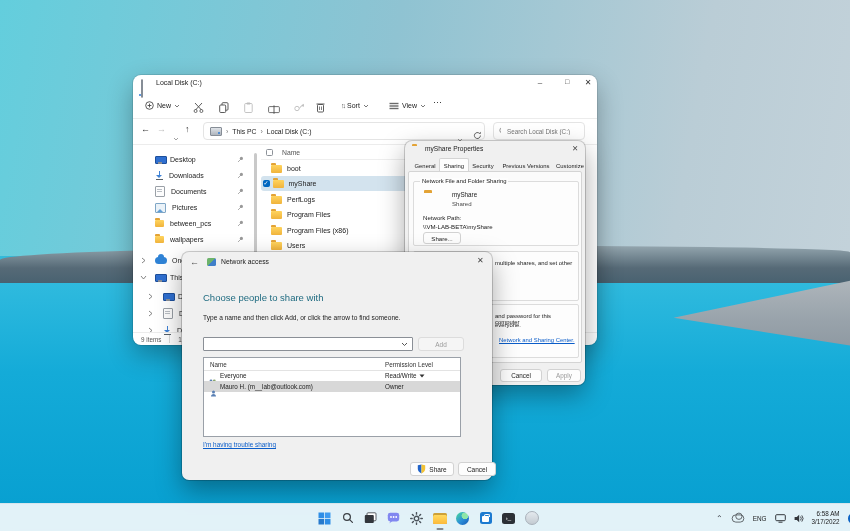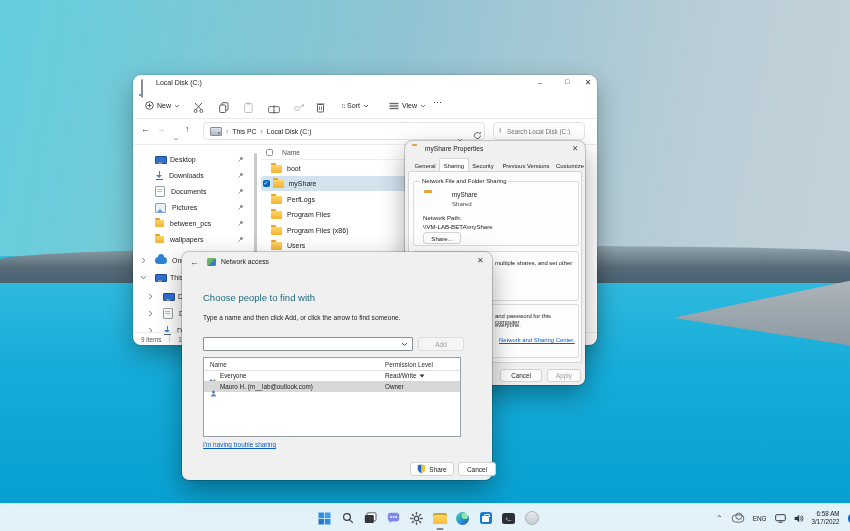--- a/index.html
+++ b/index.html
@@ -398,21 +398,21 @@
 </div>
 
 <div class="abs dlg" style="left:182px;top:252px;width:310px;height:228px">
   <div class="abs" style="left:0;top:0;width:310px;height:20px">
     <span class="abs" style="left:8px;top:5px;font-size:9px;color:#555">←</span>
     <span class="abs" style="left:25px;top:6px;width:9px;height:8px;background:linear-gradient(135deg,#6db36b 50%,#3f7fc9 50%);border-radius:1.5px"></span>
     <span class="abs t" style="left:39px;top:6px;font-size:6.8px">Network access</span>
     <span class="abs" style="left:295px;top:4px;font-size:8px;color:#444">✕</span>
   </div>
 
-  <span class="abs" style="left:21px;top:40px;font-size:9.5px;color:#1f6b80">Choose people to find with</span>
+  <span class="abs" style="left:21px;top:40px;font-size:9.5px;color:#1f6b80">Choose people to share with</span>
   <span class="abs" style="left:21px;top:62px;font-size:6.6px;color:#222">Type a name and then click Add, or click the arrow to find someone.</span>
 
   <div class="abs flex" style="left:21px;top:85px;width:210px;height:14px;background:#fff;border:1px solid #8a8f96;border-radius:1px;box-sizing:border-box;justify-content:flex-end;padding-right:4px">
     <svg width="7" height="5">
         <polyline points="1,1 3.5,3.5 6,1" fill="none" stroke="#555" stroke-width="1"></polyline>
       </svg>
   </div>
   <div class="btn abs" style="left:236px;top:85px;width:46px;height:14px;font-size:6.4px;color:#9a9a9a;background:#f5f5f5;border-color:#dcdcdc">Add</div>
 
   <div class="abs grid" style="left:21px;top:105px;width:258px;height:80px;box-sizing:border-box">

